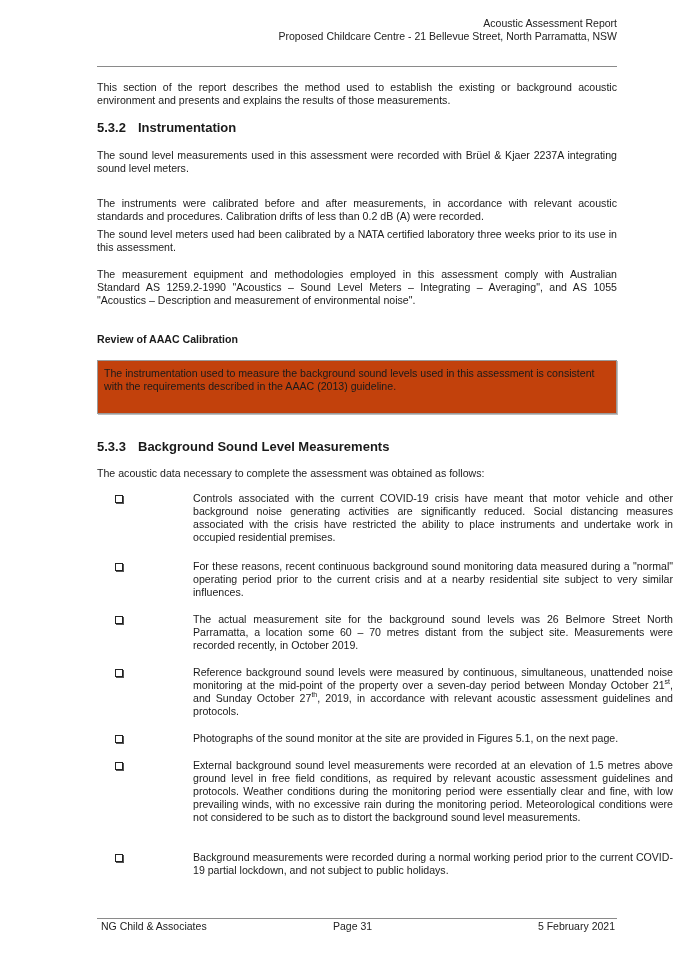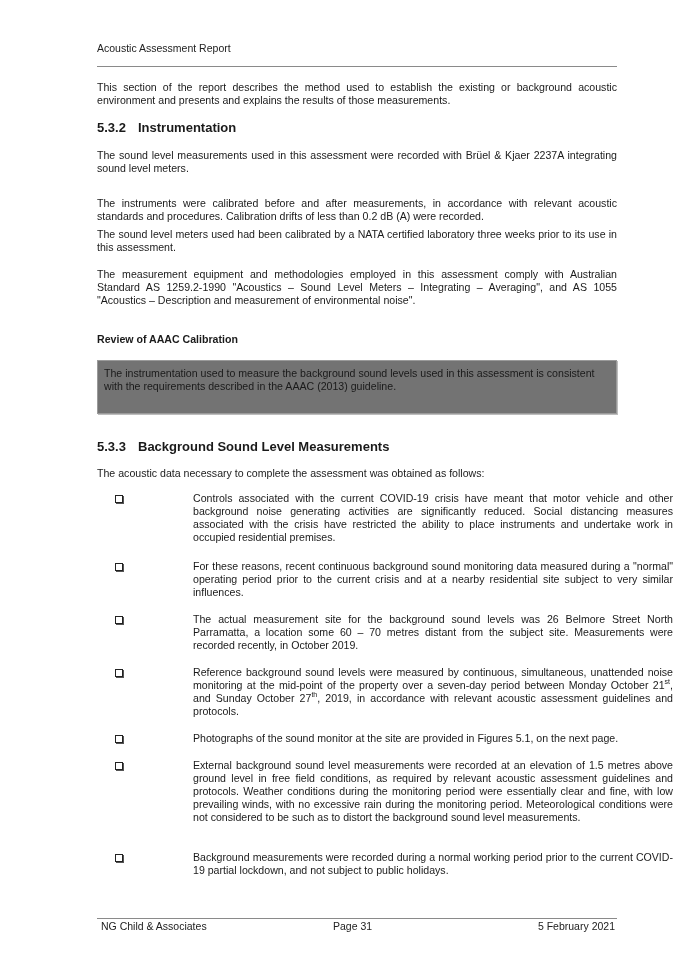--- a/index.html
+++ b/index.html
@@ -1,47 +1,48 @@
 <!DOCTYPE html>
 <html><head>
 <meta charset="utf-8">
 <style>
   html, body { margin: 0; padding: 0; background: #ffffff; }
   body { width: 682px; height: 965px; position: relative; overflow: hidden;
          font-family: "Liberation Sans", sans-serif; color: #1a1a1a; }
   .page { position: absolute; left: 97px; top: 0; width: 520px; }
-  .hdr { position: absolute; top: 42px; left: 0; width: 520px; text-align: left;
+  .hdr { position: absolute; top: 17px; left: 0; width: 520px; text-align: right;
          font-size: 10.5px; line-height: 13px; color: #222; }
   .hdr-rule { position: absolute; top: 66px; left: 0; width: 520px; height: 0;
               border-top: 1.5px solid #8a8a8a; }
   .p { position: absolute; left: 0; width: 520px; font-size: 10.6px; line-height: 13px;
        text-align: justify; text-align-last: left; }
   .h { position: absolute; left: 0; font-size: 13px; font-weight: bold; }
   .h .num { display: inline-block; width: 41px; }
   .sub { position: absolute; left: 0; font-size: 10.6px; font-weight: bold; }
   .box { position: absolute; left: 0; top: 360px; width: 506px; height: 40px;
-         background: #737373; border: 1px solid #9a9a9a; box-shadow: 1px 1px 0 #bdbdbd;
+         background: #c2410c; border: 1px solid #9a9a9a; box-shadow: 1px 1px 0 #bdbdbd;
          padding: 6px 6px; font-size: 10.6px; line-height: 13px; }
   .bullet { position: absolute; left: 18px; width: 502px; }
   .bullet .mark { position: absolute; left: 0; top: 3px; width: 6px; height: 6px;
                   border: 1px solid #222; box-shadow: 1px 1px 0 #555; }
   .bullet .txt { position: absolute; left: 34px; width: 480px; font-size: 10.6px;
                  line-height: 13px; text-align: justify; text-align-last: left; margin-left: 44px; }
   .ftr-rule { position: absolute; top: 918px; left: 0; width: 520px; height: 0;
               border-top: 1.5px solid #8a8a8a; }
   .ftr { position: absolute; top: 920px; font-size: 10.5px; color: #222; }
   sup { font-size: 7px; line-height: 0; }
 </style>
 </head>
 <body>
 
 <div class="page">
 
   <div class="hdr">
     <div>Acoustic Assessment Report</div>
+    <div>Proposed Childcare Centre - 21 Bellevue Street, North Parramatta, NSW</div>
   </div>
   <div class="hdr-rule"></div>
 
   <div class="p" style="top:81px;">This section of the report describes the method used to establish the existing or background acoustic environment and presents and explains the results of those measurements.</div>
 
   <div class="h" style="top:120px;">
     <span class="num">5.3.2</span><span>Instrumentation</span>
   </div>
 
   <div class="p" style="top:149px;">The sound level measurements used in this assessment were recorded with Brüel &amp; Kjaer 2237A integrating sound level meters.</div>

